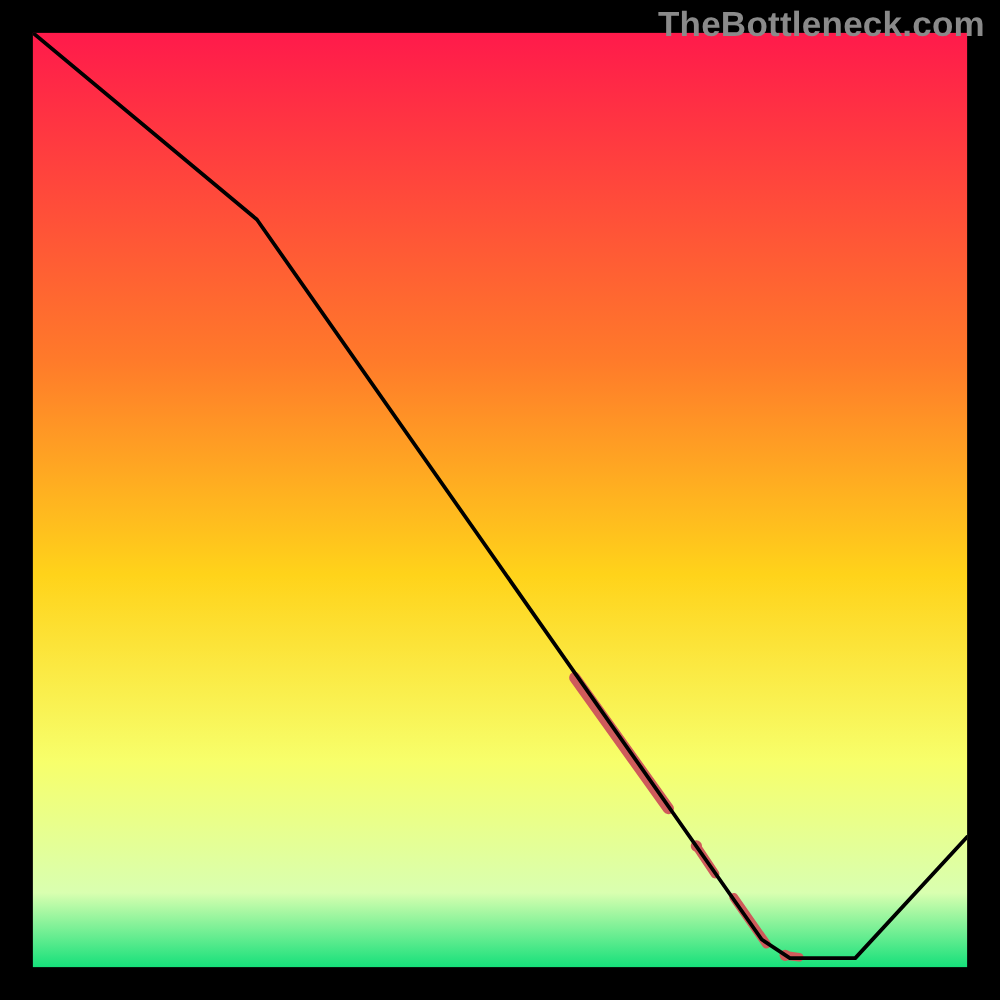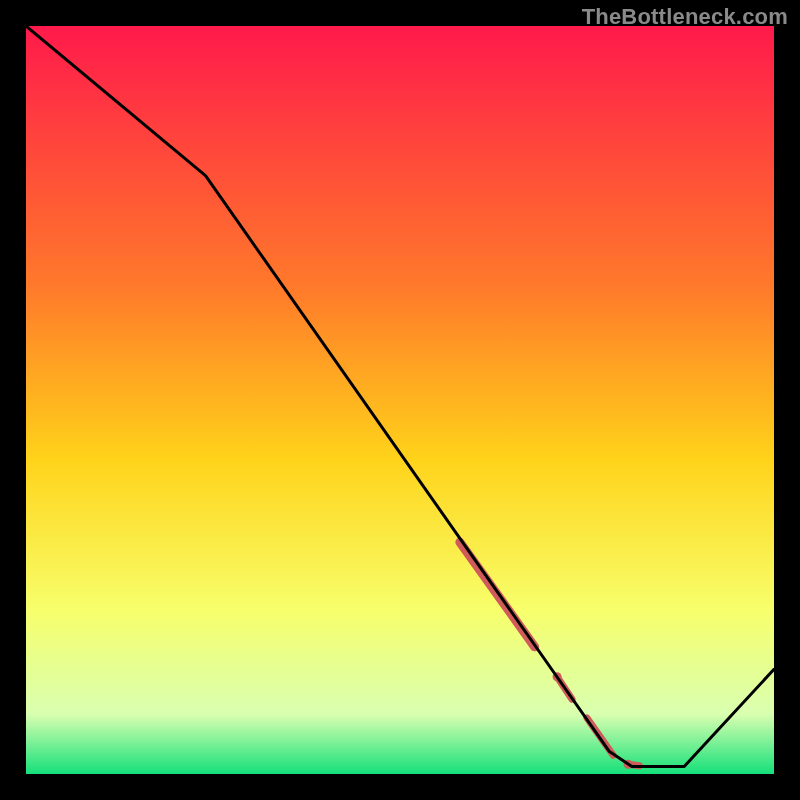--- a/index.html
+++ b/index.html
@@ -24,21 +24,21 @@
     top: 26px;
     width: 748px;
     height: 748px;
     overflow: hidden;
   }
   .watermark {
     position: absolute;
     top: 4px;
     right: 12px;
     font-family: Arial, Helvetica, sans-serif;
-    font-size: 22px;
+    font-size: 28px;
     font-weight: 600;
     color: #8a8a8a;
     letter-spacing: 0.2px;
     user-select: none;
   }
   svg { display: block; }
 </style>
 </head>
 <body>
 

